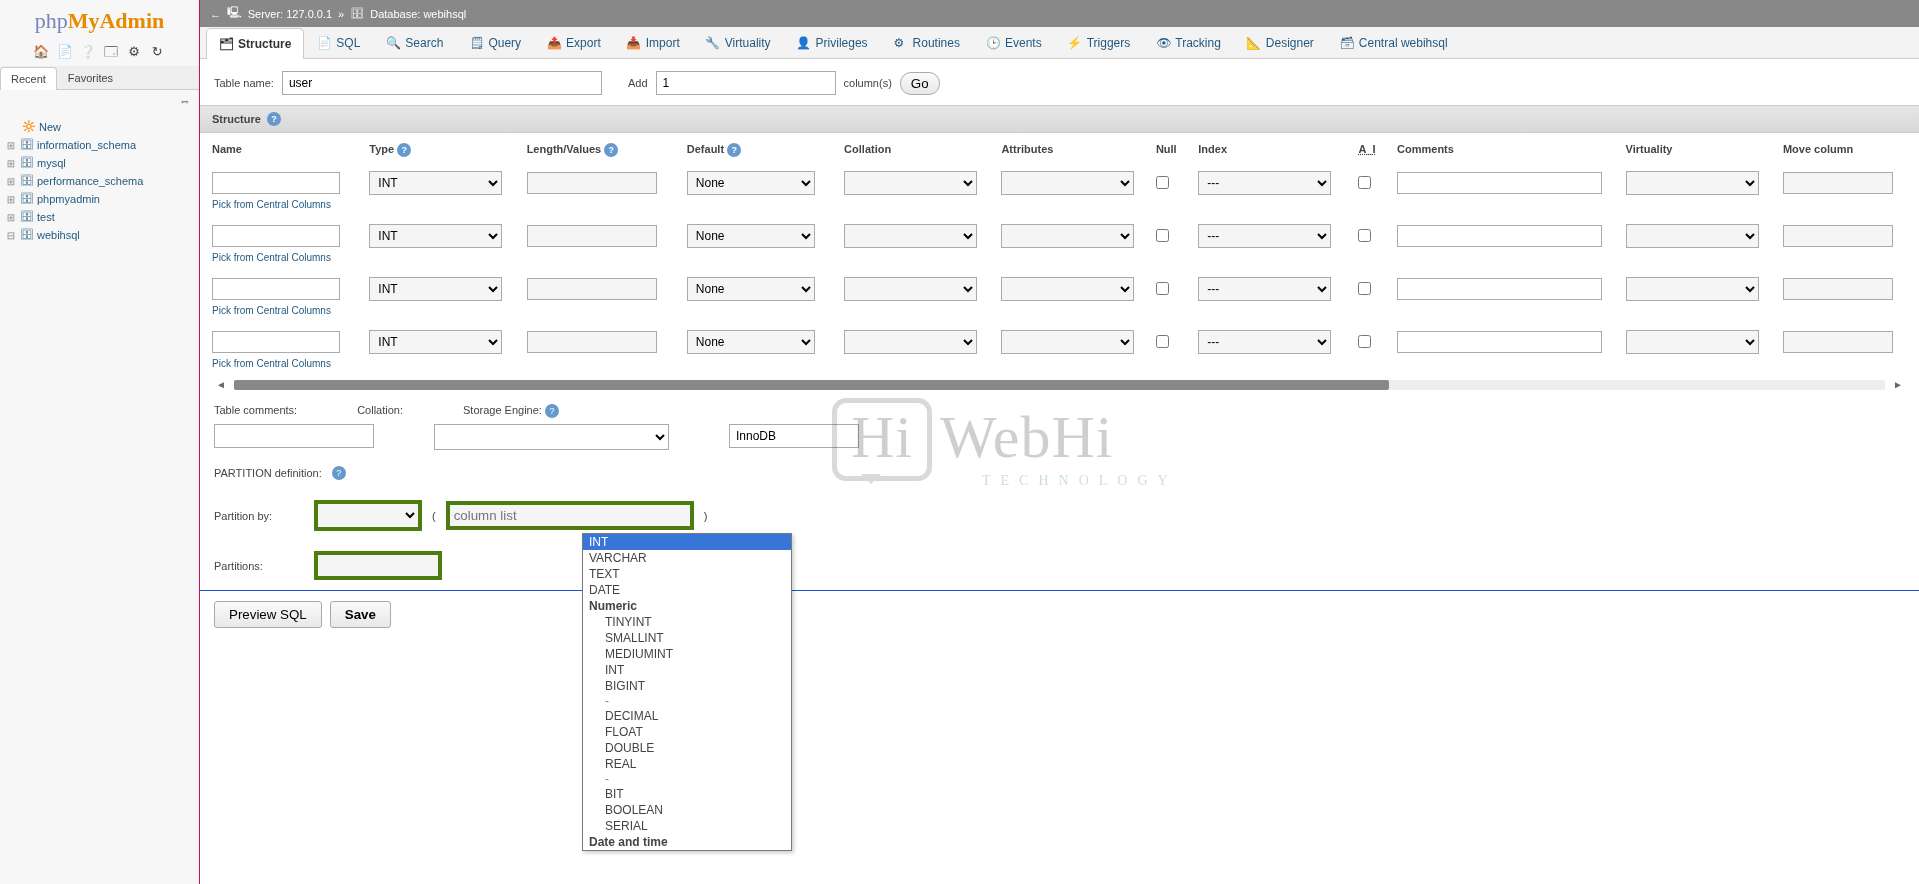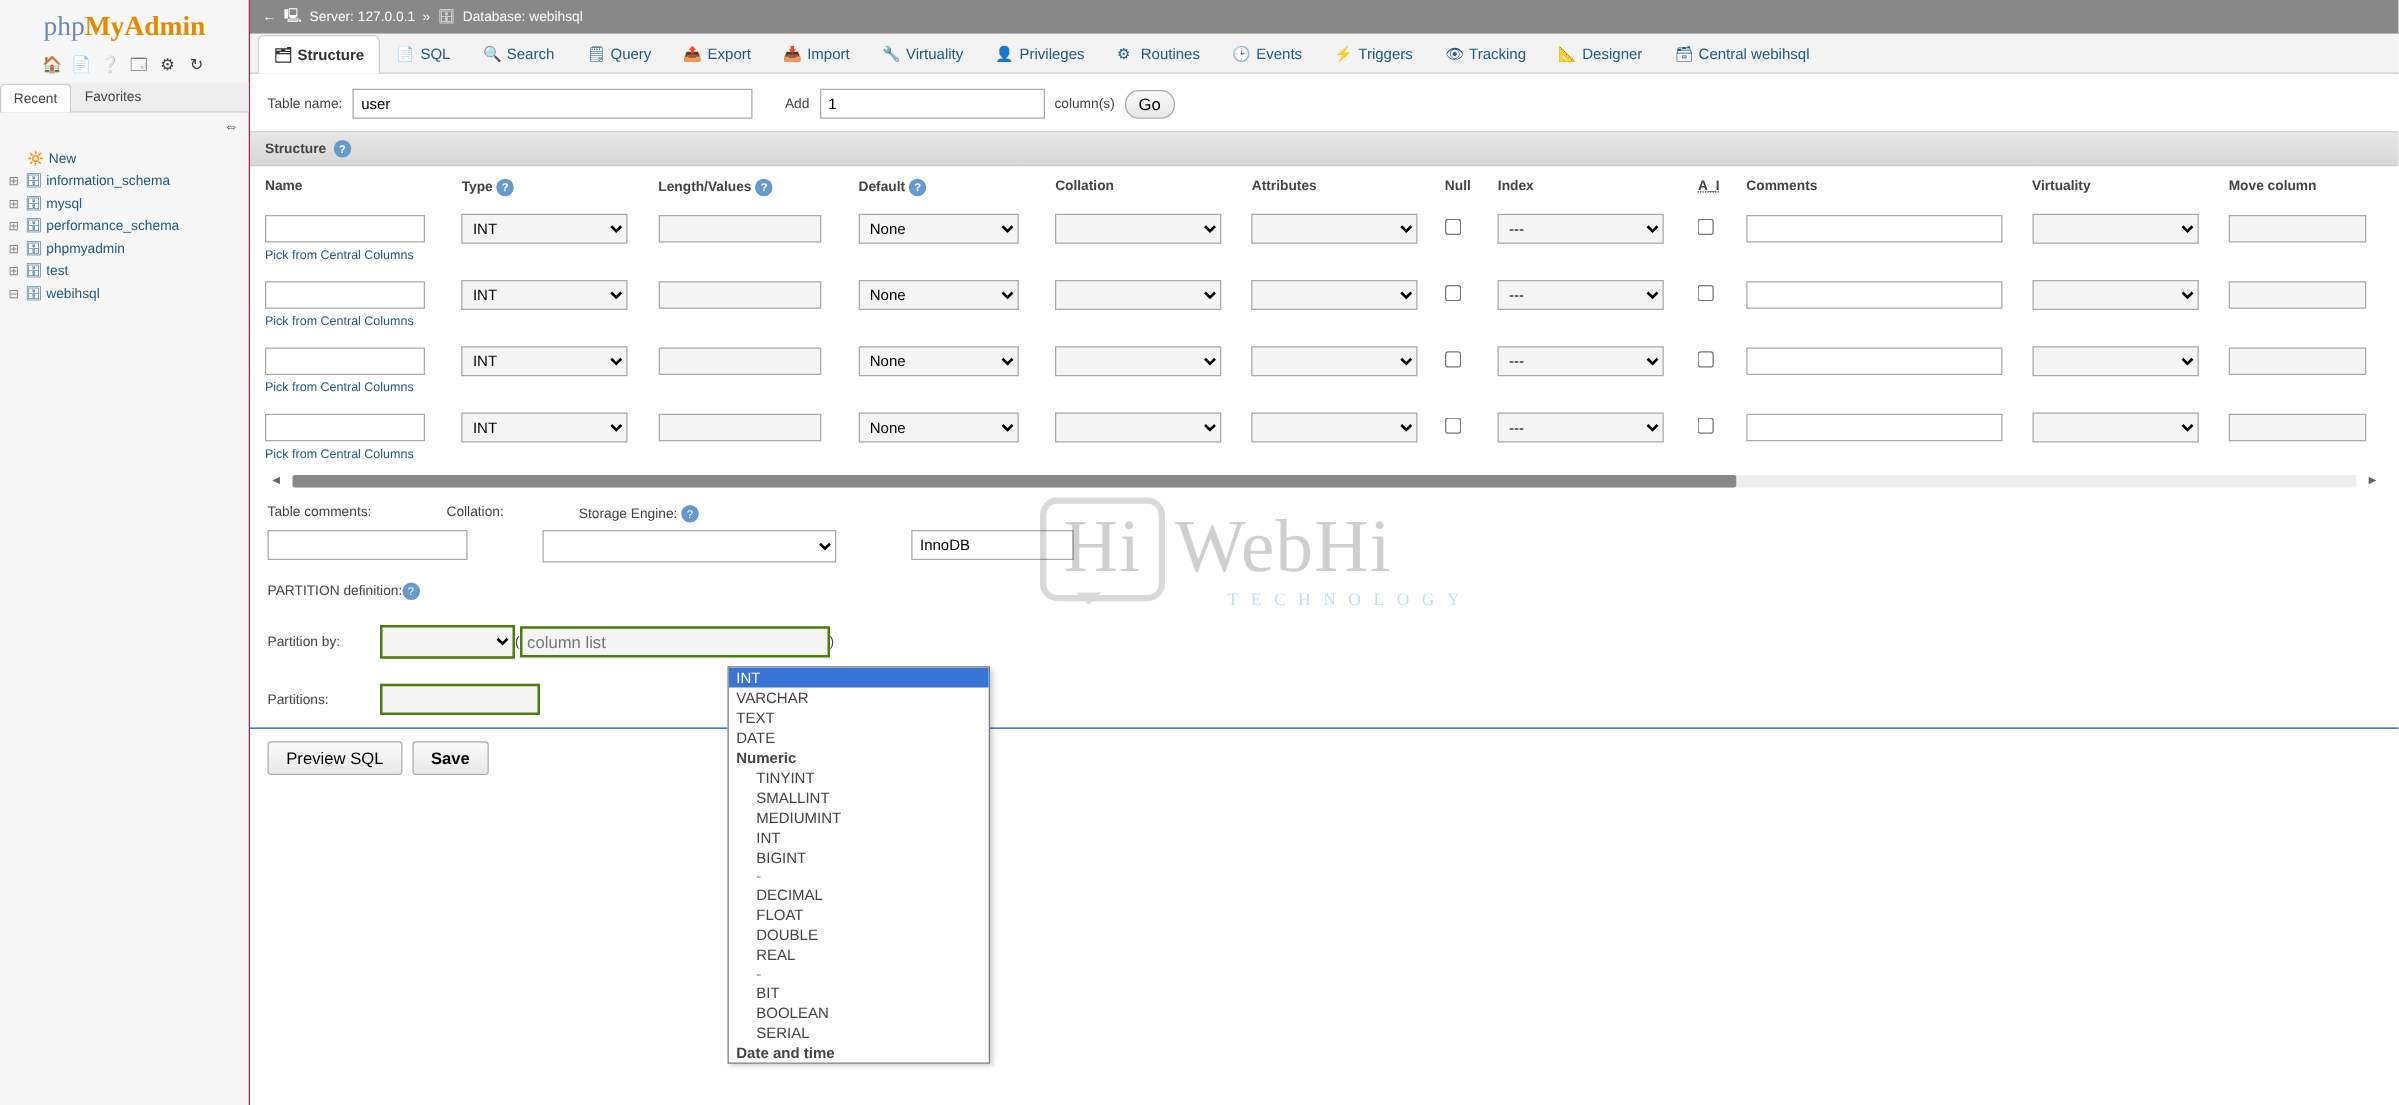--- a/index.html
+++ b/index.html
@@ -78,22 +78,22 @@
 .hscroll .thumb { flex: none; width: 1155px; height: 10px; background: #888; border-radius: 2px; }
 .hscroll .track { flex: 1; height: 10px; background: #eee; margin: 0 4px; display: flex; }
 
 .meta-row { display: flex; gap: 60px; padding: 12px 14px 6px; }
 .meta-col { display: flex; flex-direction: column; gap: 8px; }
 .meta-label { font-weight: normal; }
 .meta-input { width: 370px; }
 .collation-select { width: 235px; }
 .engine-input { width: 130px; }
 
-.partition-row { padding: 10px 14px; display: flex; align-items: center; }
-.partition-row input, .partition-row select { border: 2px solid #4d7c0f; padding: 3px 4px; background: #f5f5f5; }
+.partition-row { padding: 10px 14px; display: flex; align-items: center; gap: 10px; }
+.partition-row input, .partition-row select { border: 4px solid #4d7c0f; padding: 3px 4px; background: #f5f5f5; }
 .partby-select { width: 108px; }
 .collist-input { width: 248px; }
 .partcount-input { width: 128px; }
 
 .footer-btns { padding: 10px 14px; display: flex; gap: 8px; border-top: 1px solid #1d4ed8; }
 .btn { border: 1px solid #aaa; background: linear-gradient(#fafafa,#e8e8e8); padding: 5px 14px; border-radius: 3px; cursor: pointer; }
 .btn.primary { font-weight: bold; }
 
 
 .type-dropdown { position: absolute; left: 582px; top: 533px; width: 210px; max-height: 346px; background: #fff; border: 1px solid #7a7a7a; font-size: 12px; overflow-y: auto; z-index: 100; box-shadow: 2px 2px 4px rgba(0,0,0,0.2); }

